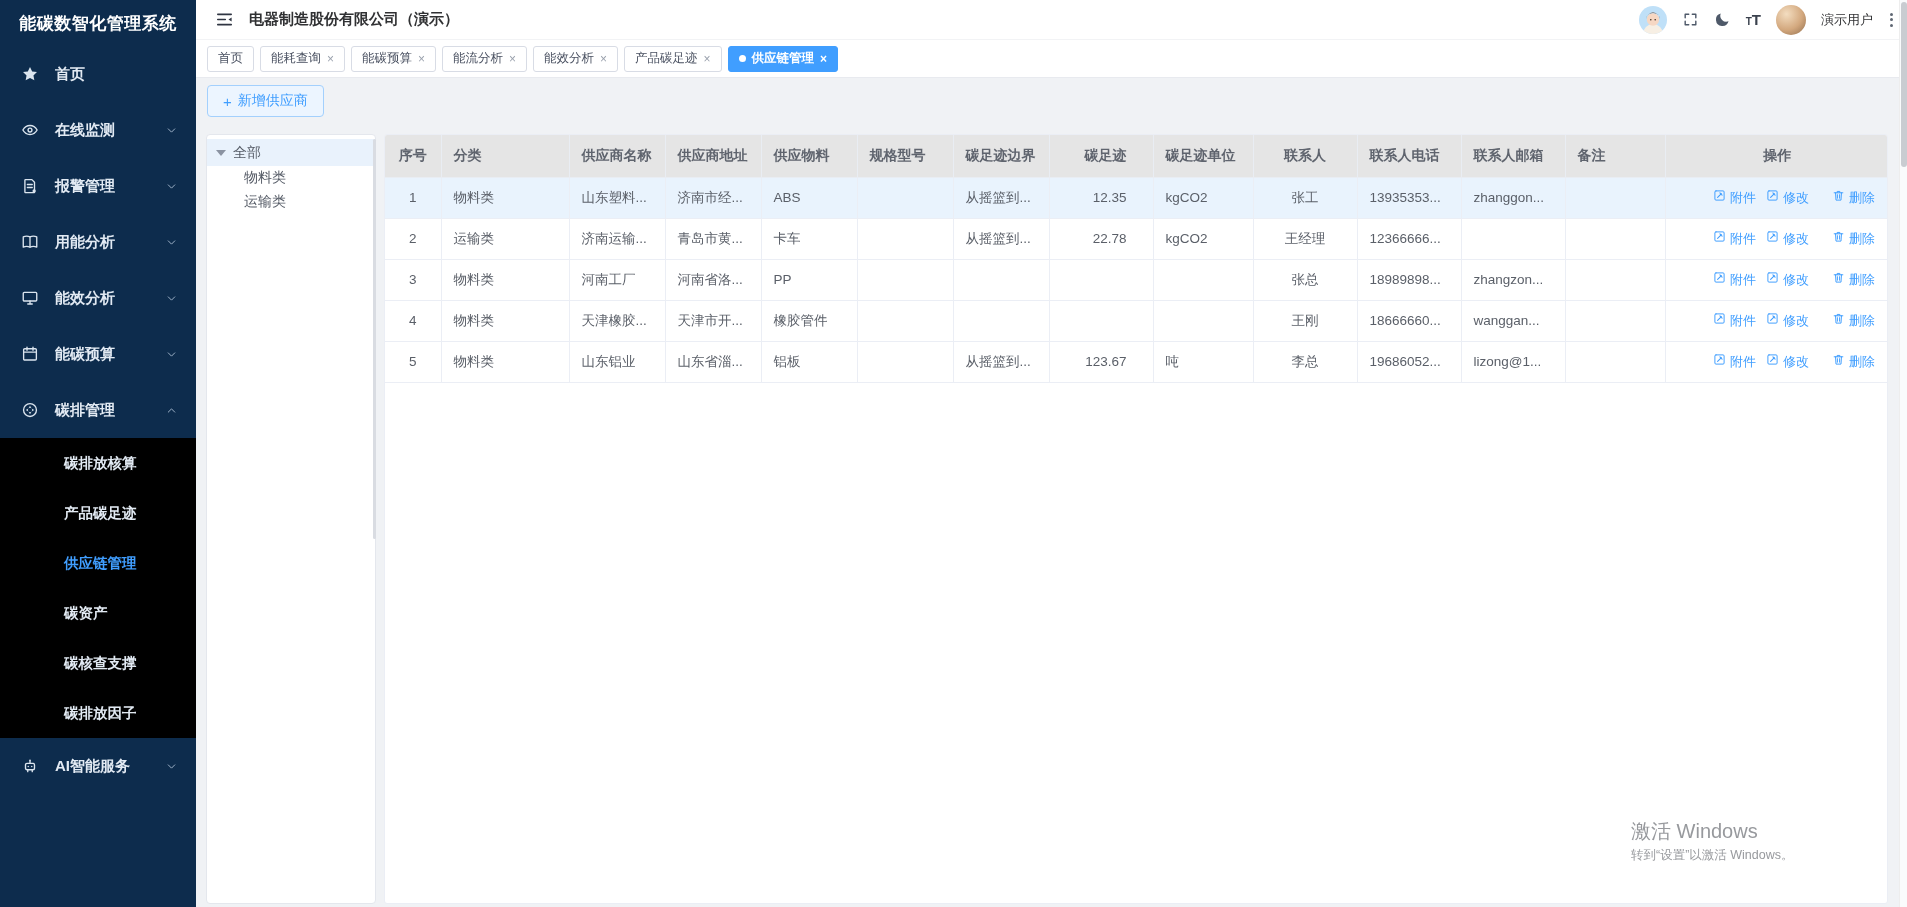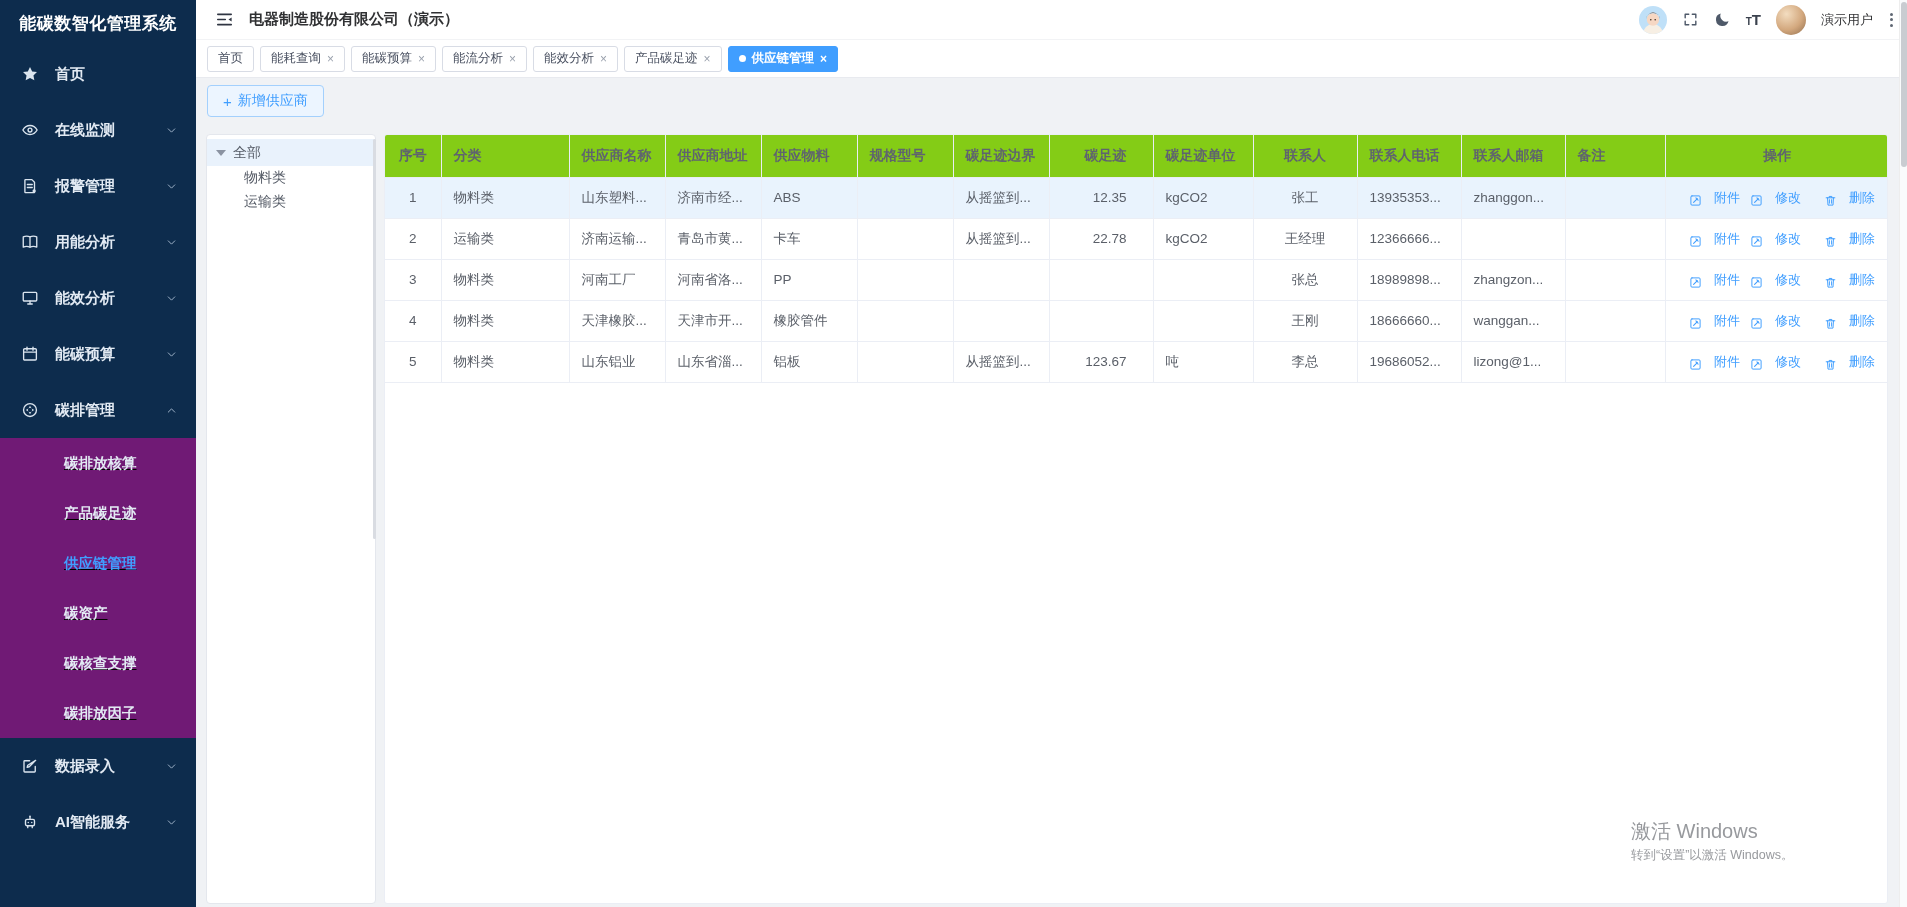--- a/index.html
+++ b/index.html
@@ -9,21 +9,21 @@
   
   .sidebar { position:absolute; left:0; top:0; width:196px; height:907px; background:#0d2c4d; z-index:6; }
   .logo { height:46px; display:flex; align-items:center; justify-content:center; color:#ffffff; font-size:17px; font-weight:bold; letter-spacing:.5px; }
   .side-item { height:56px; display:flex; align-items:center; padding:0 18px 0 21px; color:#e2eaf3; font-size:15px; font-weight:600; cursor:pointer; }
   .side-icon { width:18px; height:18px; margin-right:16px; display:flex; align-items:center; color:#dbe5ef; }
   .side-icon svg { width:18px; height:18px; }
   .side-label { flex:1; white-space:nowrap; }
   .chev { display:flex; color:#9fb3c8; }
   .chev svg { width:13px; height:13px; }
   .chev.up svg { transform:rotate(180deg); }
-  .submenu { background:#701a75;text-decoration:underline; }
+  .submenu { background:#000000; }
   .sub-item { height:50px; display:flex; align-items:center; padding-left:64px; font-size:14.5px; color:#e2eaf3; font-weight:600; cursor:pointer; }
   .sub-item.active { color:#409eff; }
 
   
   .titlebar { position:absolute; left:196px; top:0; right:0; height:40px; background:#fff; display:flex; align-items:center; padding:0 12px 0 19px; border-bottom:1px solid #f2f3f5; z-index:5; }
   .burger { color:#2f3542; margin-right:15px; display:flex; cursor:pointer; }
   .burger svg { width:19px; height:19px; }
   .company { font-size:15px; color:#303133; font-weight:600; white-space:nowrap; }
   .tb-right { margin-left:auto; display:flex; align-items:center; gap:15px; }
   .tb-icon { color:#4e5969; display:flex; cursor:pointer; }
@@ -50,28 +50,28 @@
   .add-btn .plus { font-size:15px; line-height:1; }
 
   .tree-card { position:absolute; left:10px; top:56px; width:170px; bottom:3px; background:#fff; border:1px solid #e4e7ed; border-radius:4px; padding-top:4px; }
   .tree-root { height:27px; display:flex; align-items:center; gap:7px; background:#e9f2fc; padding-left:9px; font-size:14px; color:#555b66; cursor:pointer; }
   .caret { width:0; height:0; border-left:5px solid transparent; border-right:5px solid transparent; border-top:6px solid #8b93a2; }
   .tree-child { height:24px; display:flex; align-items:center; padding-left:37px; font-size:14px; color:#555b66; cursor:pointer; }
   .tree-scrollthumb { position:absolute; right:-1px; top:4px; width:3px; height:400px; background:#d9dce2; border-radius:2px; }
 
   .table-card { position:absolute; left:188px; right:19px; top:56px; bottom:3px; background:#fff; border:1px solid #ebeef5; border-radius:3px; overflow:hidden; }
   table { border-collapse:collapse; table-layout:fixed; width:1504px; }
-  th { height:42px; background:#84cc16; font-size:14px; color:#5f646e; font-weight:600; border-bottom:1px solid #e9edf3; border-right:1px solid #e9edf3; padding:0 12px; text-align:left; white-space:nowrap; overflow:hidden; }
+  th { height:42px; background:#e5e5e5; font-size:14px; color:#5f646e; font-weight:600; border-bottom:1px solid #e9edf3; border-right:1px solid #e9edf3; padding:0 12px; text-align:left; white-space:nowrap; overflow:hidden; }
   td { height:41px; font-size:13.5px; color:#5a5f68; border-bottom:1px solid #ebeef5; border-right:1px solid #ebeef5; padding:0 12px; background:#fff; white-space:nowrap; overflow:hidden; }
   th:last-child, td:last-child { border-right:none; }
   tr.hl td { background:#e9f3fd; }
   .cell-c { text-align:center; }
   .cell-r { text-align:right; padding-right:26px; }
   .ops { display:flex; justify-content:flex-end; align-items:center; gap:10px; padding-right:2px; }
-  .op { color:#409eff; font-size:13px; display:inline-flex; align-items:flex-end; gap:12px; cursor:pointer; white-space:nowrap; }
+  .op { color:#409eff; font-size:13px; display:inline-flex; align-items:flex-start; gap:4px; cursor:pointer; white-space:nowrap; }
   .op svg { width:13px; height:13px; }
   .op.del { margin-left:13px; }
 
   .watermark { position:absolute; left:1631px; top:818px; color:rgba(125,128,133,.8); z-index:7; }
   .wm1 { font-size:20px; }
   .wm2 { font-size:12.5px; margin-top:2px; }
 
   .scrollbar { position:absolute; right:0; top:0; width:8px; height:907px; background:#fafbfc; border-left:1px solid #ededed; z-index:8; }
   .scroll-thumb { position:absolute; top:2px; left:1px; width:6px; height:165px; background:#c9ccd1; border-radius:3px; }
 </style>
@@ -174,34 +174,20 @@
           </svg>
         </span>
       </div>
       <div class="submenu">
         <div class="sub-item">碳排放核算</div>
         <div class="sub-item">产品碳足迹</div>
         <div class="sub-item active">供应链管理</div>
         <div class="sub-item">碳资产</div>
         <div class="sub-item">碳核查支撑</div>
         <div class="sub-item">碳排放因子</div>
-      </div>
-      <div class="side-item">
-        <span class="side-icon">
-          <svg viewBox="0 0 24 24" fill="none" stroke="currentColor" stroke-width="1.8" stroke-linecap="round" stroke-linejoin="round">
-            <path d="M11.5 5H5a1 1 0 0 0-1 1v13a1 1 0 0 0 1 1h13a1 1 0 0 0 1-1v-6.5"></path>
-            <path d="M19.5 4.5L11 13l-2.8.8L9 11z"></path>
-          </svg>
-        </span>
-        <span class="side-label">数据录入</span>
-        <span class="chev">
-          <svg viewBox="0 0 24 24" fill="none" stroke="currentColor" stroke-width="1.8" stroke-linecap="round" stroke-linejoin="round">
-            <path d="M6 9l6 6 6-6"></path>
-          </svg>
-        </span>
       </div>
       <div class="side-item">
         <span class="side-icon">
           <svg viewBox="0 0 24 24" fill="none" stroke="currentColor" stroke-width="1.8" stroke-linecap="round" stroke-linejoin="round">
             <rect x="6" y="8.5" width="12" height="8.5" rx="2"></rect>
             <path d="M12 5.5v3M9 17v2.5M15 17v2.5"></path>
             <circle cx="12" cy="4.5" r="1.2" fill="currentColor" stroke="none"></circle>
             <circle cx="9.7" cy="12.5" r="1" fill="currentColor" stroke="none"></circle>
             <circle cx="14.3" cy="12.5" r="1" fill="currentColor" stroke="none"></circle>
           </svg>

